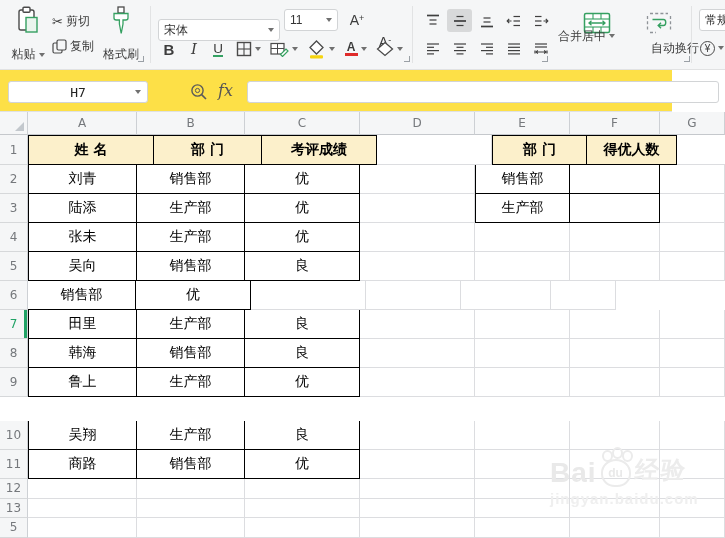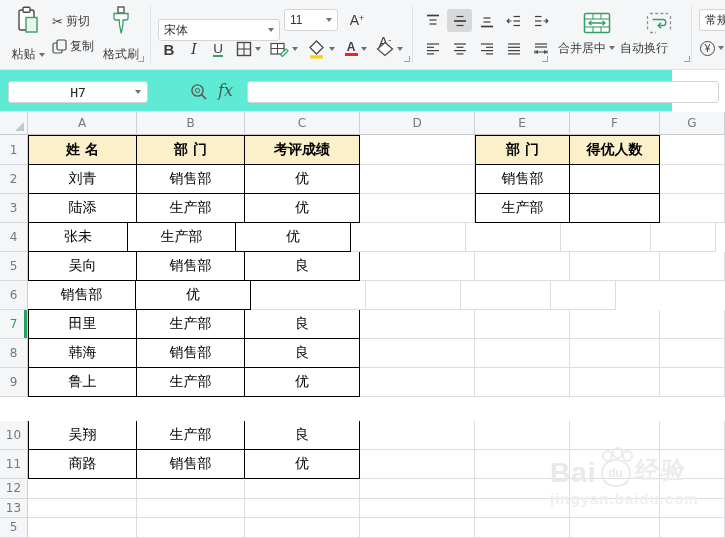--- a/index.html
+++ b/index.html
@@ -28,21 +28,21 @@
   .abig sup{font-size:9px;position:relative;top:-2px;}
   .fc-wrap{display:flex;flex-direction:column;align-items:center;line-height:10px;}
   .fc-wrap .a{font-size:12px;font-weight:bold;color:#3d3d3d;}
   .fc-wrap .bar{width:13px;height:3.5px;margin-top:1px;}
   .bar.red{background:#e02b2b;}
   .alignbtn{position:absolute;width:25px;height:23px;display:flex;align-items:center;justify-content:center;border-radius:3px;}
   .alignbtn.active{background:#d8d9da;}
   .yen{width:15px;height:15px;border:1.2px solid #4a4a4a;border-radius:50%;display:flex;
        align-items:center;justify-content:center;font-size:10px;color:#3d3d3d;}
   
-  .fbar{position:absolute;left:0;top:70px;width:672px;height:42px;background:#5eead4;
+  .fbar{position:absolute;left:0;top:70px;width:672px;height:42px;background:#fde047;
         border-bottom:1px solid #dfe1e3;box-sizing:border-box;}
   .fbar *{box-sizing:border-box;}
   .namebox{position:absolute;left:8px;top:11px;width:140px;height:22px;background:#fff;
            border:1px solid #d2d4d6;border-radius:3px;display:flex;align-items:center;justify-content:center;
            font-family:"DejaVu Sans Mono",monospace;font-size:13px;color:#222;}
   .namebox .dd{position:absolute;right:6px;}
   .fx{position:absolute;left:218px;top:11px;font-family:"DejaVu Serif",serif;font-style:italic;
       font-size:16px;color:#555;}
   .finput{position:absolute;left:247px;top:11px;width:472px;height:22px;background:#fff;
           border:1px solid #d2d4d6;border-radius:3px;font-size:12px;padding:0 5px;
@@ -295,34 +295,34 @@
           <line x1="1.5" y1="7" x2="26.5" y2="7" stroke="#35a061" stroke-width="1.1"></line>
           <line x1="1.5" y1="15" x2="26.5" y2="15" stroke="#35a061" stroke-width="1.1"></line>
           <line x1="10" y1="1.5" x2="10" y2="7" stroke="#35a061" stroke-width="1.1"></line>
           <line x1="18" y1="1.5" x2="18" y2="7" stroke="#35a061" stroke-width="1.1"></line>
           <line x1="10" y1="15" x2="10" y2="20.5" stroke="#35a061" stroke-width="1.1"></line>
           <line x1="18" y1="15" x2="18" y2="20.5" stroke="#35a061" stroke-width="1.1"></line>
           <path d="M6 11 H22 M8.5 8.8 L6 11 L8.5 13.2 M19.5 8.8 L22 11 L19.5 13.2" fill="none" stroke="#35a061" stroke-width="1.3"></path>
         </svg>
       </span>
     </div>
-    <div class="rabs" style="left:558px;top:40px;height:16px;">
+    <div class="rabs" style="left:558px;top:28px;height:16px;">
       <span class="rlabel">合并居中</span>
       <span class="dd"></span>
     </div>
 
     <div class="rabs" style="left:644px;top:10px;width:30px;height:26px;justify-content:center;">
       <span>
         <svg width="26" height="22" viewBox="0 0 26 22">
           <path d="M4 1.5 H22 M1.5 4 V18 M24.5 4 V18 M4 20.5 H10" fill="none" stroke="#8f9398" stroke-width="1.3" stroke-dasharray="3 2.2"></path>
           <path d="M6.5 7.5 H17.5 C20.5 7.5 20.5 13.5 17.5 13.5 H12.5 M15 10.8 L12.2 13.5 L15 16.2" fill="none" stroke="#35a061" stroke-width="1.4"></path>
         </svg>
       </span>
     </div>
-    <div class="rabs" style="left:620px;top:40px;height:16px;">
+    <div class="rabs" style="left:651px;top:40px;height:16px;">
       <span class="rlabel">自动换行</span>
     </div>
 
     <div class="cmark" style="left:684px;top:56px;"></div>
     <div class="vdiv" style="left:691px;"></div>
 
     <div class="combo" style="left:699px;top:9px;width:70px;">
       <span class="grow1">常规</span>
     </div>
     <div class="rabs" style="left:700px;top:39px;height:18px;">
@@ -357,21 +357,21 @@
         <div class="c ch" style="width: 109px;">A</div>
         <div class="c ch" style="width: 108px;">B</div>
         <div class="c ch" style="width: 115px;">C</div>
         <div class="c ch" style="width: 115px;">D</div>
         <div class="c ch" style="width: 95px;">E</div>
         <div class="c ch" style="width: 90px;">F</div>
         <div class="c ch" style="width: 65px;">G</div>
       </div>
       <div class="grow" style="height: 30px;">
         <div class="c rn" style="width: 28px;">1</div>
-        <div class="c cell tcell thead ttop tleft" style="width: 109px;">姓  名</div>
+        <div class="c cell tcell thead ttop tleft" style="width: 126px;">姓  名</div>
         <div class="c cell tcell thead ttop" style="width: 108px;">部  门</div>
         <div class="c cell tcell thead ttop" style="width: 115px;">考评成绩</div>
         <div class="c cell " style="width: 115px;"></div>
         <div class="c cell tcell thead ttop tleft" style="width: 95px;">部  门</div>
         <div class="c cell tcell thead ttop" style="width: 90px;">得优人数</div>
         <div class="c cell " style="width: 65px;"></div>
       </div>
       <div class="grow" style="height: 29px;">
         <div class="c rn" style="width: 28px;">2</div>
         <div class="c cell tcell tleft" style="width: 109px;">刘青</div>
@@ -387,21 +387,21 @@
         <div class="c cell tcell tleft" style="width: 109px;">陆添</div>
         <div class="c cell tcell" style="width: 108px;">生产部</div>
         <div class="c cell tcell" style="width: 115px;">优</div>
         <div class="c cell " style="width: 115px;"></div>
         <div class="c cell tcell tleft" style="width: 95px;">生产部</div>
         <div class="c cell tcell" style="width: 90px;"></div>
         <div class="c cell " style="width: 65px;"></div>
       </div>
       <div class="grow" style="height: 29px;">
         <div class="c rn" style="width: 28px;">4</div>
-        <div class="c cell tcell tleft" style="width: 100px;">张未</div>
+        <div class="c cell tcell tleft" style="width: 109px;">张未</div>
         <div class="c cell tcell" style="width: 108px;">生产部</div>
         <div class="c cell tcell" style="width: 115px;">优</div>
         <div class="c cell " style="width: 115px;"></div>
         <div class="c cell " style="width: 95px;"></div>
         <div class="c cell " style="width: 90px;"></div>
         <div class="c cell " style="width: 65px;"></div>
       </div>
       <div class="grow" style="height: 29px;">
         <div class="c rn" style="width: 28px;">5</div>
         <div class="c cell tcell tleft" style="width: 109px;">吴向</div>

